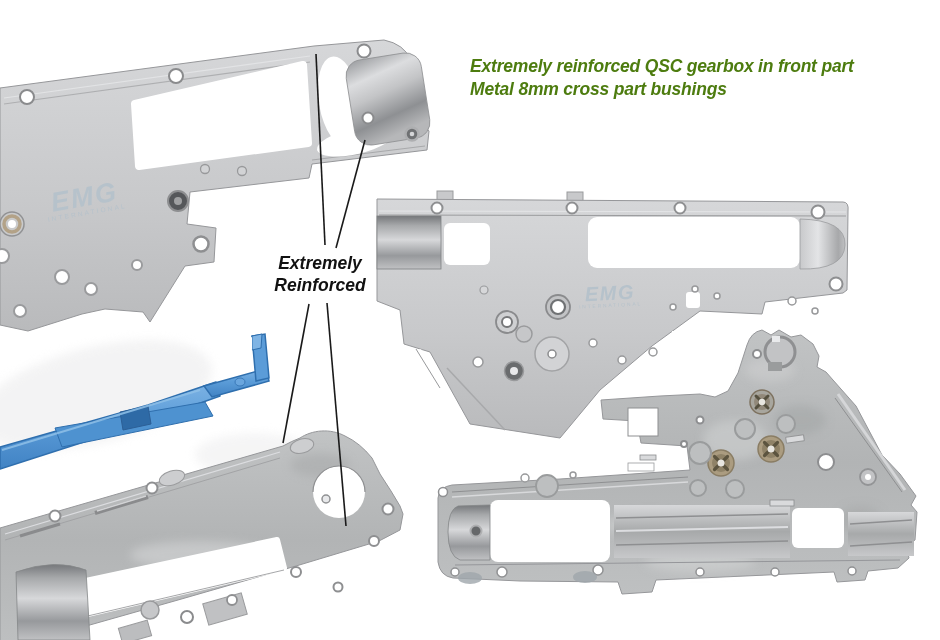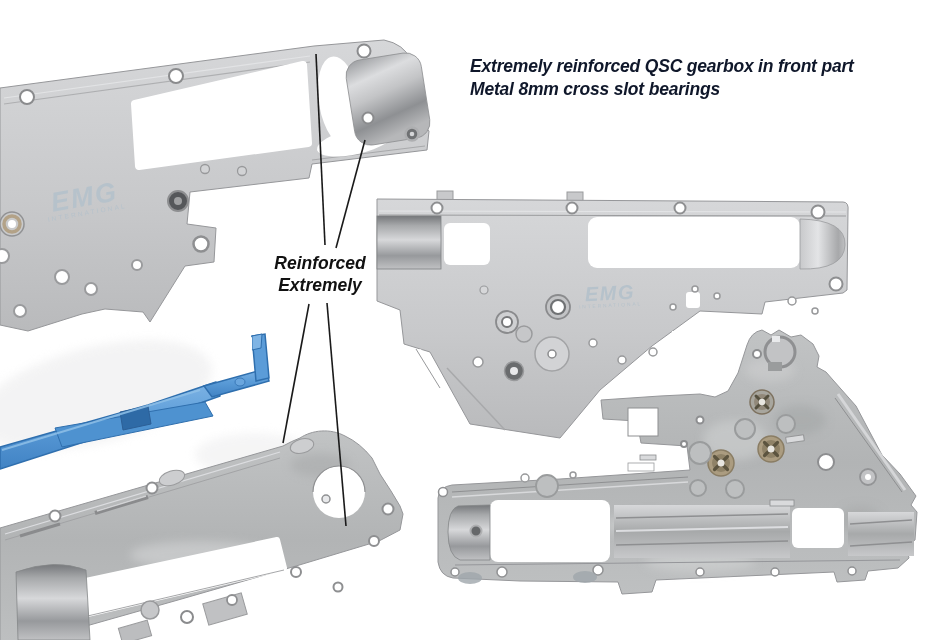--- a/index.html
+++ b/index.html
@@ -1,19 +1,19 @@
 <!DOCTYPE html>
 <html><head>
 <meta charset="utf-8">
 <style>
   html,body{margin:0;padding:0;background:#fff;}
   .stage{position:relative;width:940px;height:640px;background:#ffffff;overflow:hidden;
          font-family:"Liberation Sans",sans-serif;}
   .photo-svg{position:absolute;left:0;top:0;}
-  .features{position:absolute;left:470px;top:55px;color:#0f172a;
+  .features{position:absolute;left:470px;top:55px;color:#4d7c0f;
             font-style:italic;font-weight:bold;font-size:17.5px;line-height:23px;
             letter-spacing:-0.2px;white-space:nowrap;}
   .callout{position:absolute;left:254px;top:252px;width:132px;text-align:center;color:#111;
            font-style:italic;font-weight:bold;font-size:17.5px;line-height:22px;}
 </style>
 </head>
 <body>
 
 <div class="stage">
 
@@ -335,21 +335,21 @@
   <g stroke="#1a1a1a" stroke-width="1.6">
     <line x1="316" y1="54" x2="325" y2="245"></line>
     <line x1="365" y1="140" x2="336" y2="248"></line>
     <line x1="309" y1="304" x2="283" y2="443"></line>
     <line x1="327" y1="303" x2="346" y2="526"></line>
   </g>
 </svg>
 
 <div class="features">
   <div>Extremely reinforced QSC gearbox in front part</div>
-  <div>Metal 8mm cross slot bearings</div>
+  <div>Metal 8mm cross part bushings</div>
 </div>
 
 <div class="callout">
+  <div>Extremely</div>
   <div>Reinforced</div>
-  <div>Extremely</div>
 </div>
 
 </div>
 
 </body></html>

